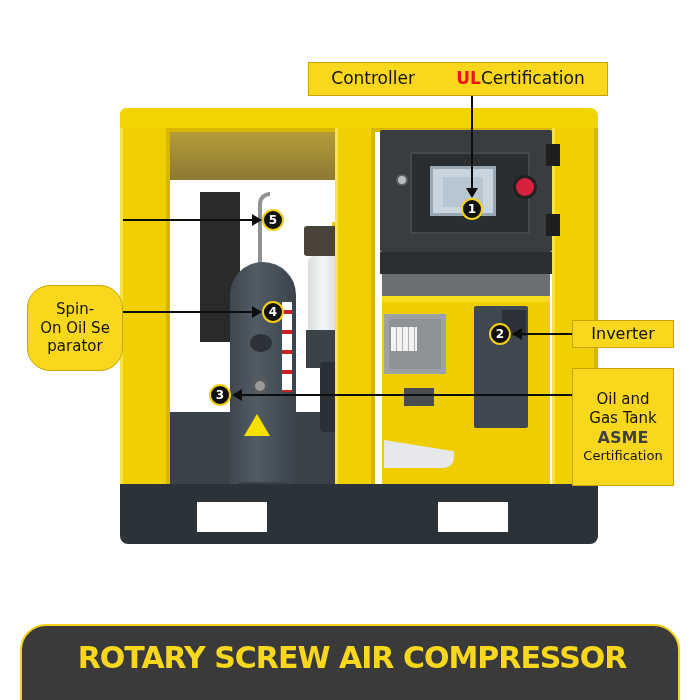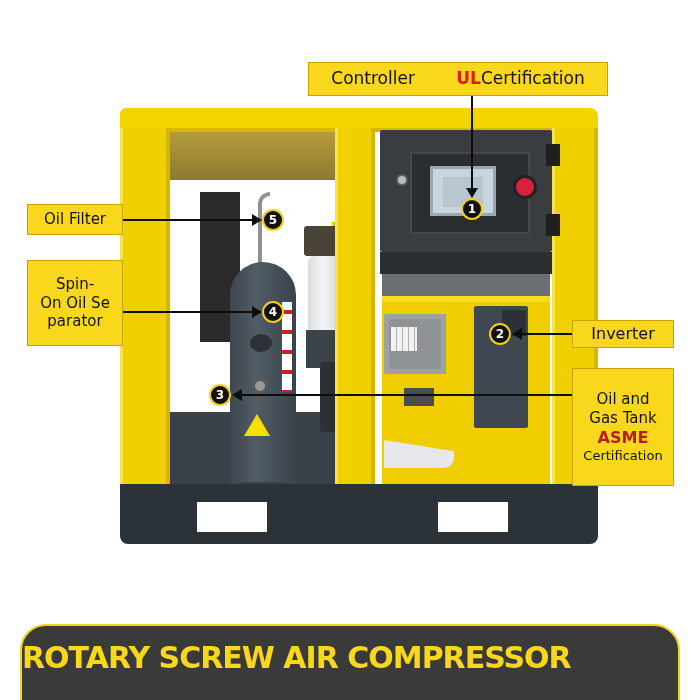--- a/index.html
+++ b/index.html
@@ -57,35 +57,35 @@
   .pallet { position: absolute; left: 0; top: 376px; width: 478px; height: 60px; background: #2b3339; border-radius: 0 0 8px 8px; }
   .slot { position: absolute; top: 18px; width: 70px; height: 30px; background: #ffffff; }
   .slot-left { left: 77px; }
   .slot-right { left: 318px; }
 
   
   .label-box { position: absolute; background: #f9d71c; border: 1.5px solid #c9a400; color: #111; font-family: "DejaVu Sans", sans-serif; text-align: center; display: flex; align-items: center; justify-content: center; line-height: 1.25; }
   .lbl-controller { left: 308px; top: 62px; width: 300px; height: 34px; font-size: 17px; }
   .lbl-controller .ul { color: #e8171b; font-weight: bold; margin-left: 36px; }
   .lbl-oilfilter { left: 27px; top: 204px; width: 96px; height: 31px; font-size: 15px; }
-  .lbl-separator { left: 27px; top: 260px; width: 96px; height: 86px; font-size: 15px; flex-direction: column; }
+  .lbl-separator { left: 27px; top: 285px; width: 96px; height: 86px; font-size: 15px; flex-direction: column; border-radius: 23px; }
   .lbl-inverter { left: 572px; top: 320px; width: 102px; height: 28px; font-size: 16px; }
   .lbl-tank { left: 572px; top: 368px; width: 102px; height: 118px; font-size: 15px; flex-direction: column; }
-  .lbl-tank .asme { color: #b91c1c; font-weight: bold; font-size: 16px; }
+  .lbl-tank .asme { color: #404040; font-weight: bold; font-size: 16px; }
   .lbl-tank .cert { font-size: 13px; }
 
   .line { position: absolute; background: #0d0d0d; }
   .marker { position: absolute; width: 22px; height: 22px; border-radius: 50%; background: #111; border: 2px solid #f2cf18; color: #fff; font-family: "DejaVu Sans", sans-serif; font-weight: bold; font-size: 12px; display: flex; align-items: center; justify-content: center; }
   .arrow-r { position: absolute; width: 0; height: 0; border-top: 6px solid transparent; border-bottom: 6px solid transparent; border-left: 10px solid #0d0d0d; }
   .arrow-l { position: absolute; width: 0; height: 0; border-top: 6px solid transparent; border-bottom: 6px solid transparent; border-right: 10px solid #0d0d0d; }
   .arrow-d { position: absolute; width: 0; height: 0; border-left: 6px solid transparent; border-right: 6px solid transparent; border-top: 10px solid #0d0d0d; }
 
   
   .banner { position: absolute; left: 20px; top: 624px; width: 660px; height: 90px; background: #3a3a3a; border: 2px solid #f5d21b; border-radius: 26px 26px 0 0; }
-  .banner-title { position: absolute; left: 0; top: 14px; width: 660px; text-align: left; color: #f9d71c; font-family: "DejaVu Sans", sans-serif; font-weight: bold; font-size: 30px; letter-spacing: -1px; }
+  .banner-title { position: absolute; left: 0; top: 14px; width: 660px; text-align: center; color: #f9d71c; font-family: "DejaVu Sans", sans-serif; font-weight: bold; font-size: 30px; letter-spacing: -1px; }
 </style>
 </head>
 <body>
 
 <div class="stage">
 
   <div class="machine">
     <div class="cab-top"></div>
 
     <div class="bay-left">
@@ -142,21 +142,20 @@
     </div>
   </div>
 
   <div class="label-box lbl-controller">
     <span>Controller </span>&nbsp;<span class="ul">UL</span><span>Certification</span>
   </div>
   <div class="line" style="left:471px; top:96px; width:2px; height:94px;"></div>
   <div class="arrow-d" style="left:466px; top:188px;"></div>
   <div class="marker" style="left:461px; top:198px;">1</div>
 
-  <div class="label-box lbl-oilfilter">Oil Filter</div>
   <div class="line" style="left:123px; top:219px; width:130px; height:2px;"></div>
   <div class="arrow-r" style="left:252px; top:214px;"></div>
   <div class="marker" style="left:262px; top:209px;">5</div>
 
   <div class="label-box lbl-separator">
     <span>Spin-</span>
     <span>On Oil Se</span>
     <span>parator</span>
   </div>
   <div class="line" style="left:123px; top:311px; width:130px; height:2px;"></div>

